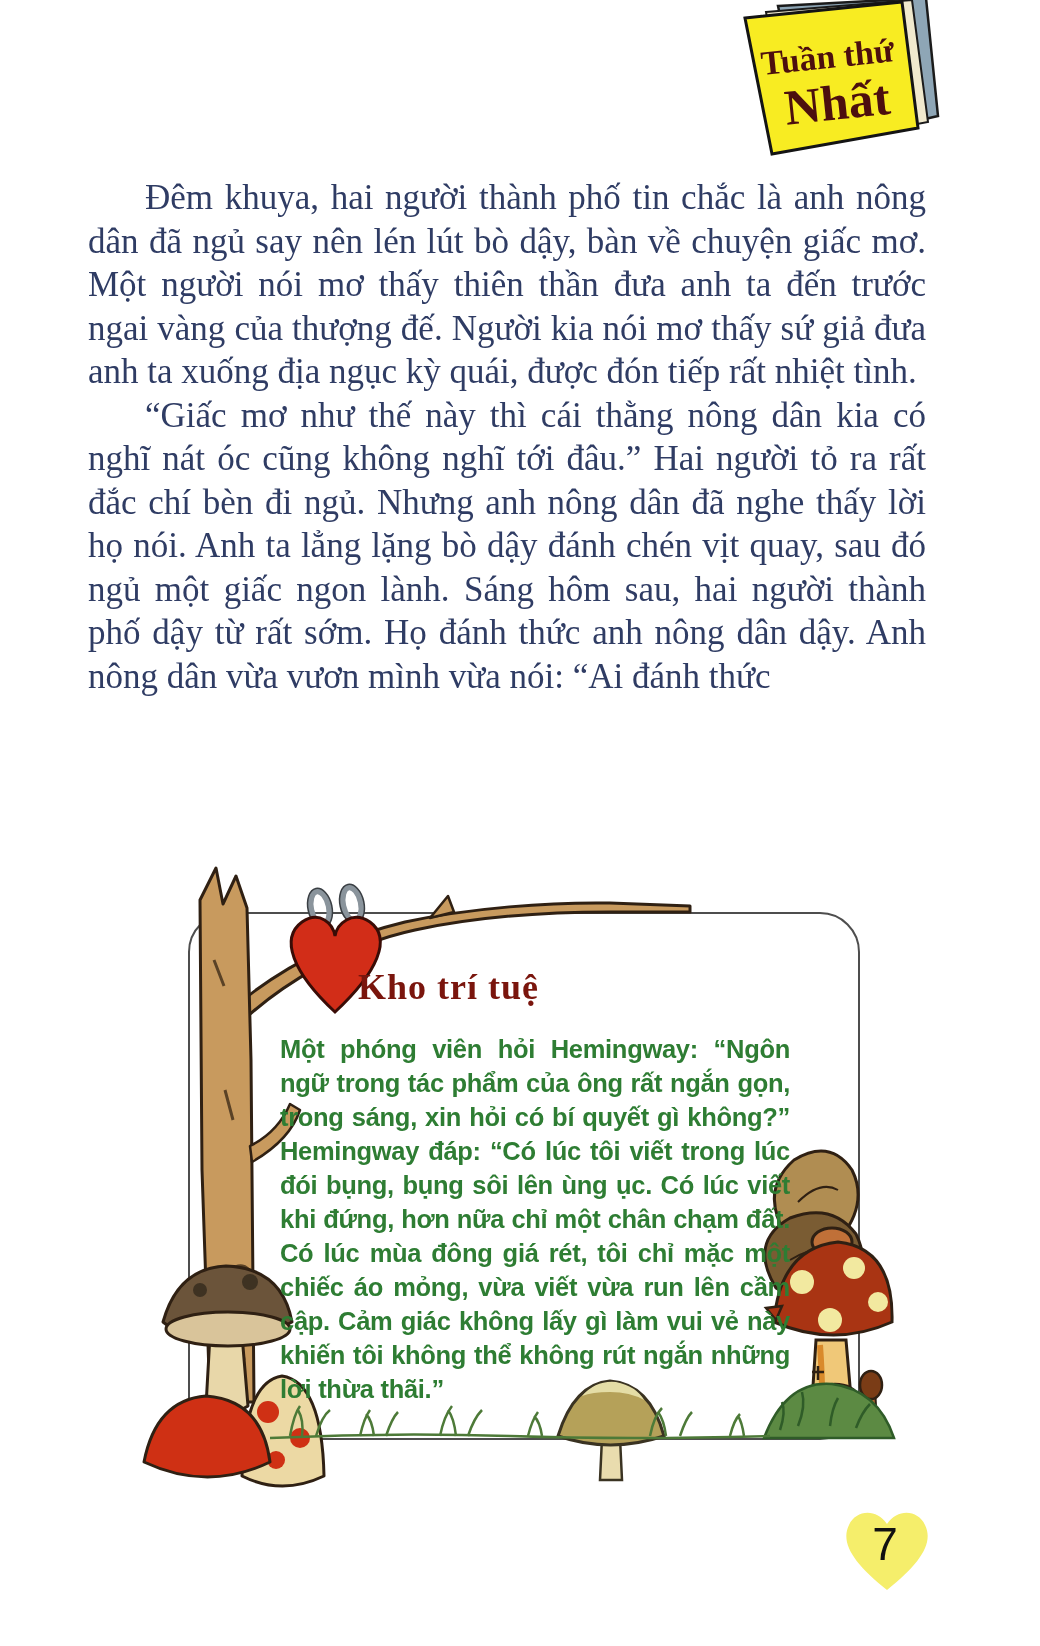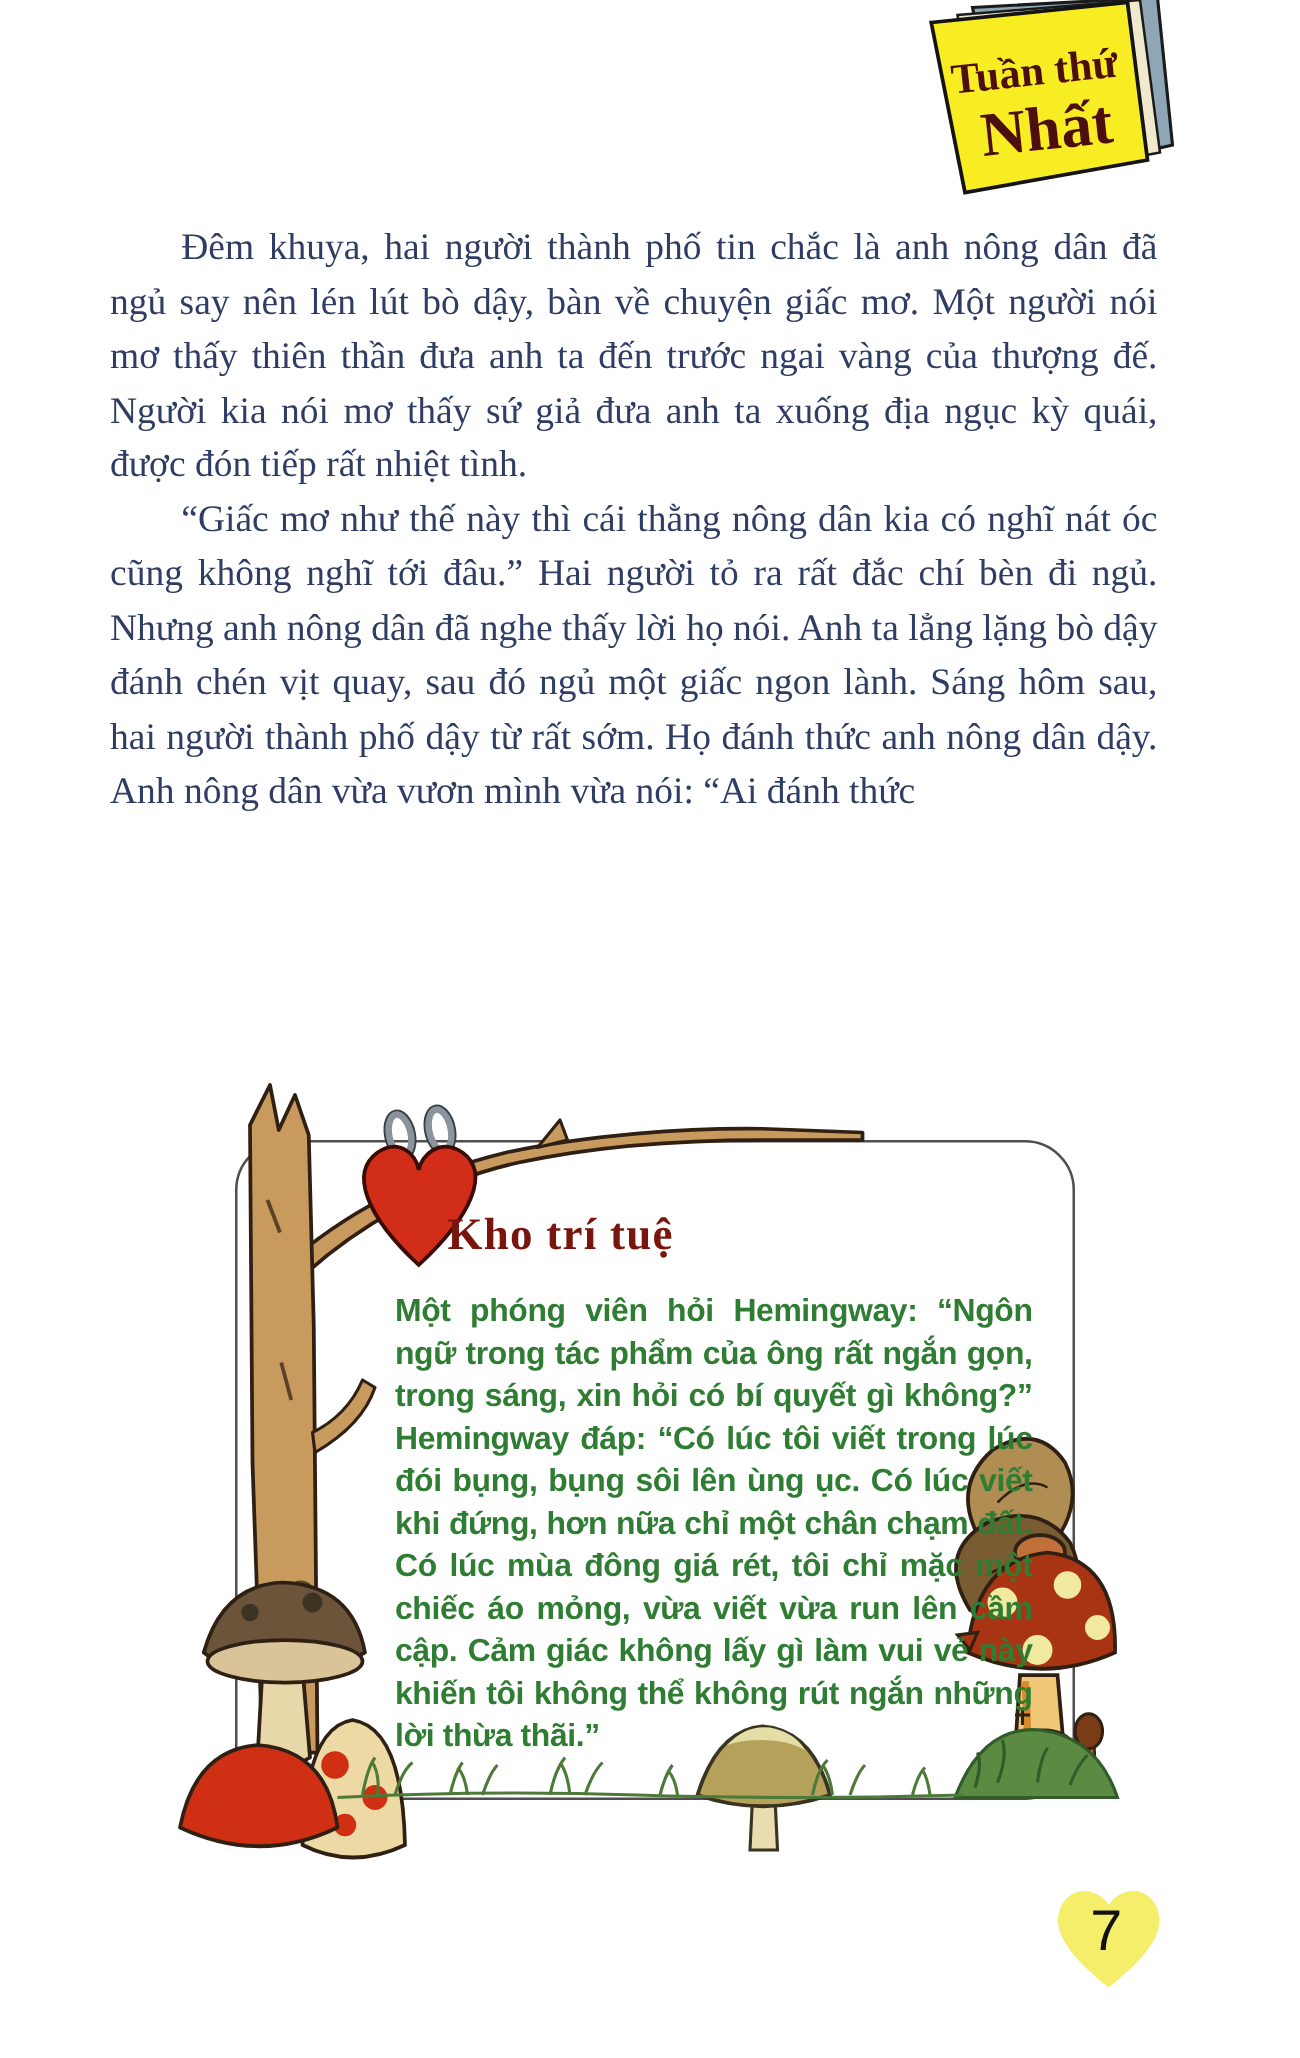--- a/index.html
+++ b/index.html
@@ -12,42 +12,41 @@
     font-family:"Liberation Serif", serif;
   }
   
   .badge-svg{position:absolute;left:690px;top:-4px;width:260px;height:172px;}
   .badge-line1{font-family:"Liberation Serif",serif;font-weight:bold;font-size:34px;}
   .badge-line2{font-family:"Liberation Serif",serif;font-weight:bold;font-size:50px;}
   
   .story{
     position:absolute;left:88px;top:176px;width:838px;
     color:#2f3c64;
-    font-size:30px;line-height:43.5px;
+    font-size:35px;line-height:43.5px;
     text-align:justify;
   }
   .story p{margin:0;text-indent:57px;}
   
   .wisdom-frame{
     position:absolute;left:188px;top:912px;width:668px;height:524px;
     border:2px solid #4e4e4e;border-radius:40px;
     background:#ffffff;
   }
   .wisdom-title{
     position:absolute;left:358px;top:966px;
     color:#7a150d;font-size:36px;font-weight:bold;
     font-family:"Liberation Serif",serif;letter-spacing:1px;
   }
   .wisdom-body{
     position:absolute;left:280px;top:1032px;width:510px;
     color:#2e7d33;
     font-family:"Liberation Sans",sans-serif;font-weight:bold;
     font-size:25.5px;line-height:34px;letter-spacing:-0.3px;
     text-align:justify;
-    margin-left:36px;
   }
   .art-svg{position:absolute;left:130px;top:840px;width:780px;height:650px;pointer-events:none;}
   
   .pagenum-svg{position:absolute;left:832px;top:1498px;width:110px;height:104px;}
   .pagenum-text{font-family:"Liberation Sans",sans-serif;font-size:46px;}
 </style>
 </head>
 <body>
 
 <div class="page">

